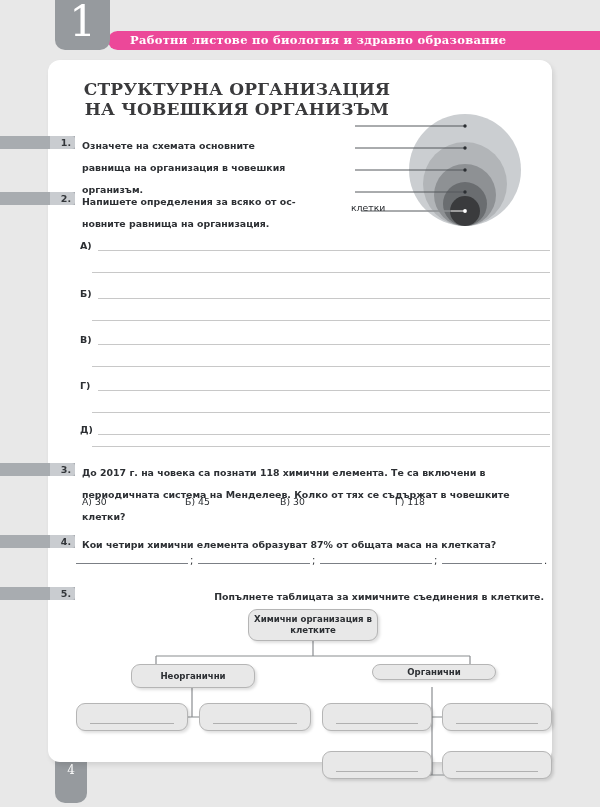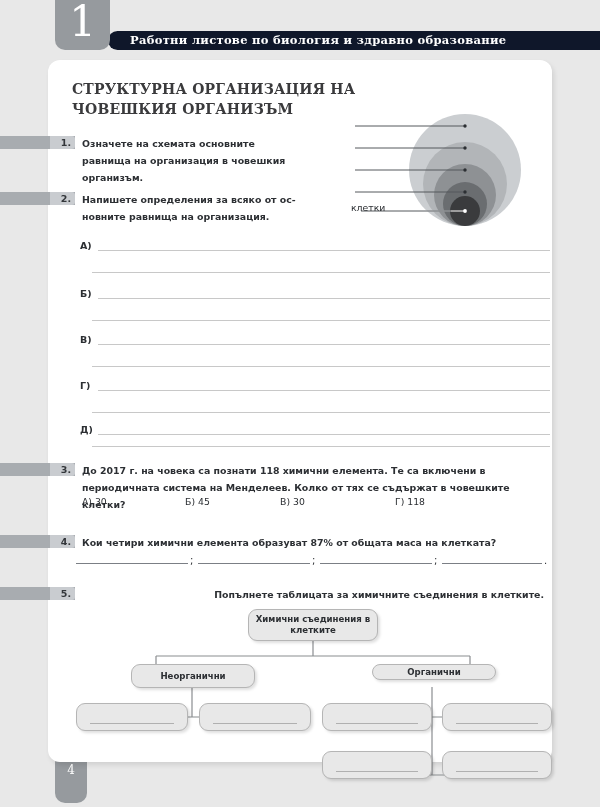--- a/index.html
+++ b/index.html
@@ -33,21 +33,21 @@
     font-weight: 400;
     z-index: 4;
   }
 
   #header-banner {
     position: absolute;
     left: 108px;
     top: 31px;
     right: 0;
     height: 19px;
-    background: #0f172a;
+    background: #ec4899;
     border-radius: 10px 0 0 10px;
     z-index: 3;
   }
   #header-banner-text {
     position: absolute;
     left: 22px;
     top: 2px;
     color: #ffffff;
     font-family: "DejaVu Serif", serif;
     font-weight: 700;
@@ -86,25 +86,26 @@
   }
 
   
   #page-title {
     position: absolute;
     left: 72px;
     top: 79px;
     width: 330px;
     font-family: "DejaVu Serif", serif;
     font-weight: 700;
-    font-size: 14px;
+    font-size: 17px;
     line-height: 20px;
     color: #3a3a3c;
     letter-spacing: .2px;
     z-index: 5;
+    text-align: center;
   }
 
   
   .q-bar {
     position: absolute;
     left: 0;
     height: 13px;
     width: 75px;
     background: #a8acb0;
     z-index: 3;
@@ -123,21 +124,21 @@
     line-height: 13px;
     border-radius: 0 3px 3px 0;
     z-index: 5;
   }
 
   .q-text {
     position: absolute;
     color: #2c2f33;
     font-size: 9.4px;
     font-weight: 700;
-    line-height: 17px;
+    line-height: 22px;
     z-index: 5;
   }
 
   
   .rule {
     position: absolute;
     height: 1px;
     background: #c8c8c8;
     z-index: 4;
   }
@@ -329,21 +330,21 @@
 
     <line x1="192" y1="687" x2="192" y2="717"></line>
     <line x1="172" y1="717" x2="212" y2="717"></line>
 
     <line x1="432" y1="687" x2="432" y2="775"></line>
     <line x1="412" y1="717" x2="452" y2="717"></line>
     <line x1="412" y1="775" x2="452" y2="775"></line>
   </g>
 </svg>
 
-<div class="node" style="left:248px; top:609px; width:130px; height:32px;">Химични съединения в клетките</div>
+<div class="node" style="left:248px; top:609px; width:130px; height:32px;">Химични организация в клетките</div>
 
 <div class="node" style="left:131px; top:664px; width:124px; height:24px;">Неорганични</div>
 
 <div class="node" style="left:372px; top:664px; width:124px; height:16px;">Органични</div>
 
 <div class="node blank" style="left:76px;  top:703px; width:112px; height:28px;">
   <span class="writeline"></span>
 </div>
 <div class="node blank" style="left:199px; top:703px; width:112px; height:28px;">
   <span class="writeline"></span>

